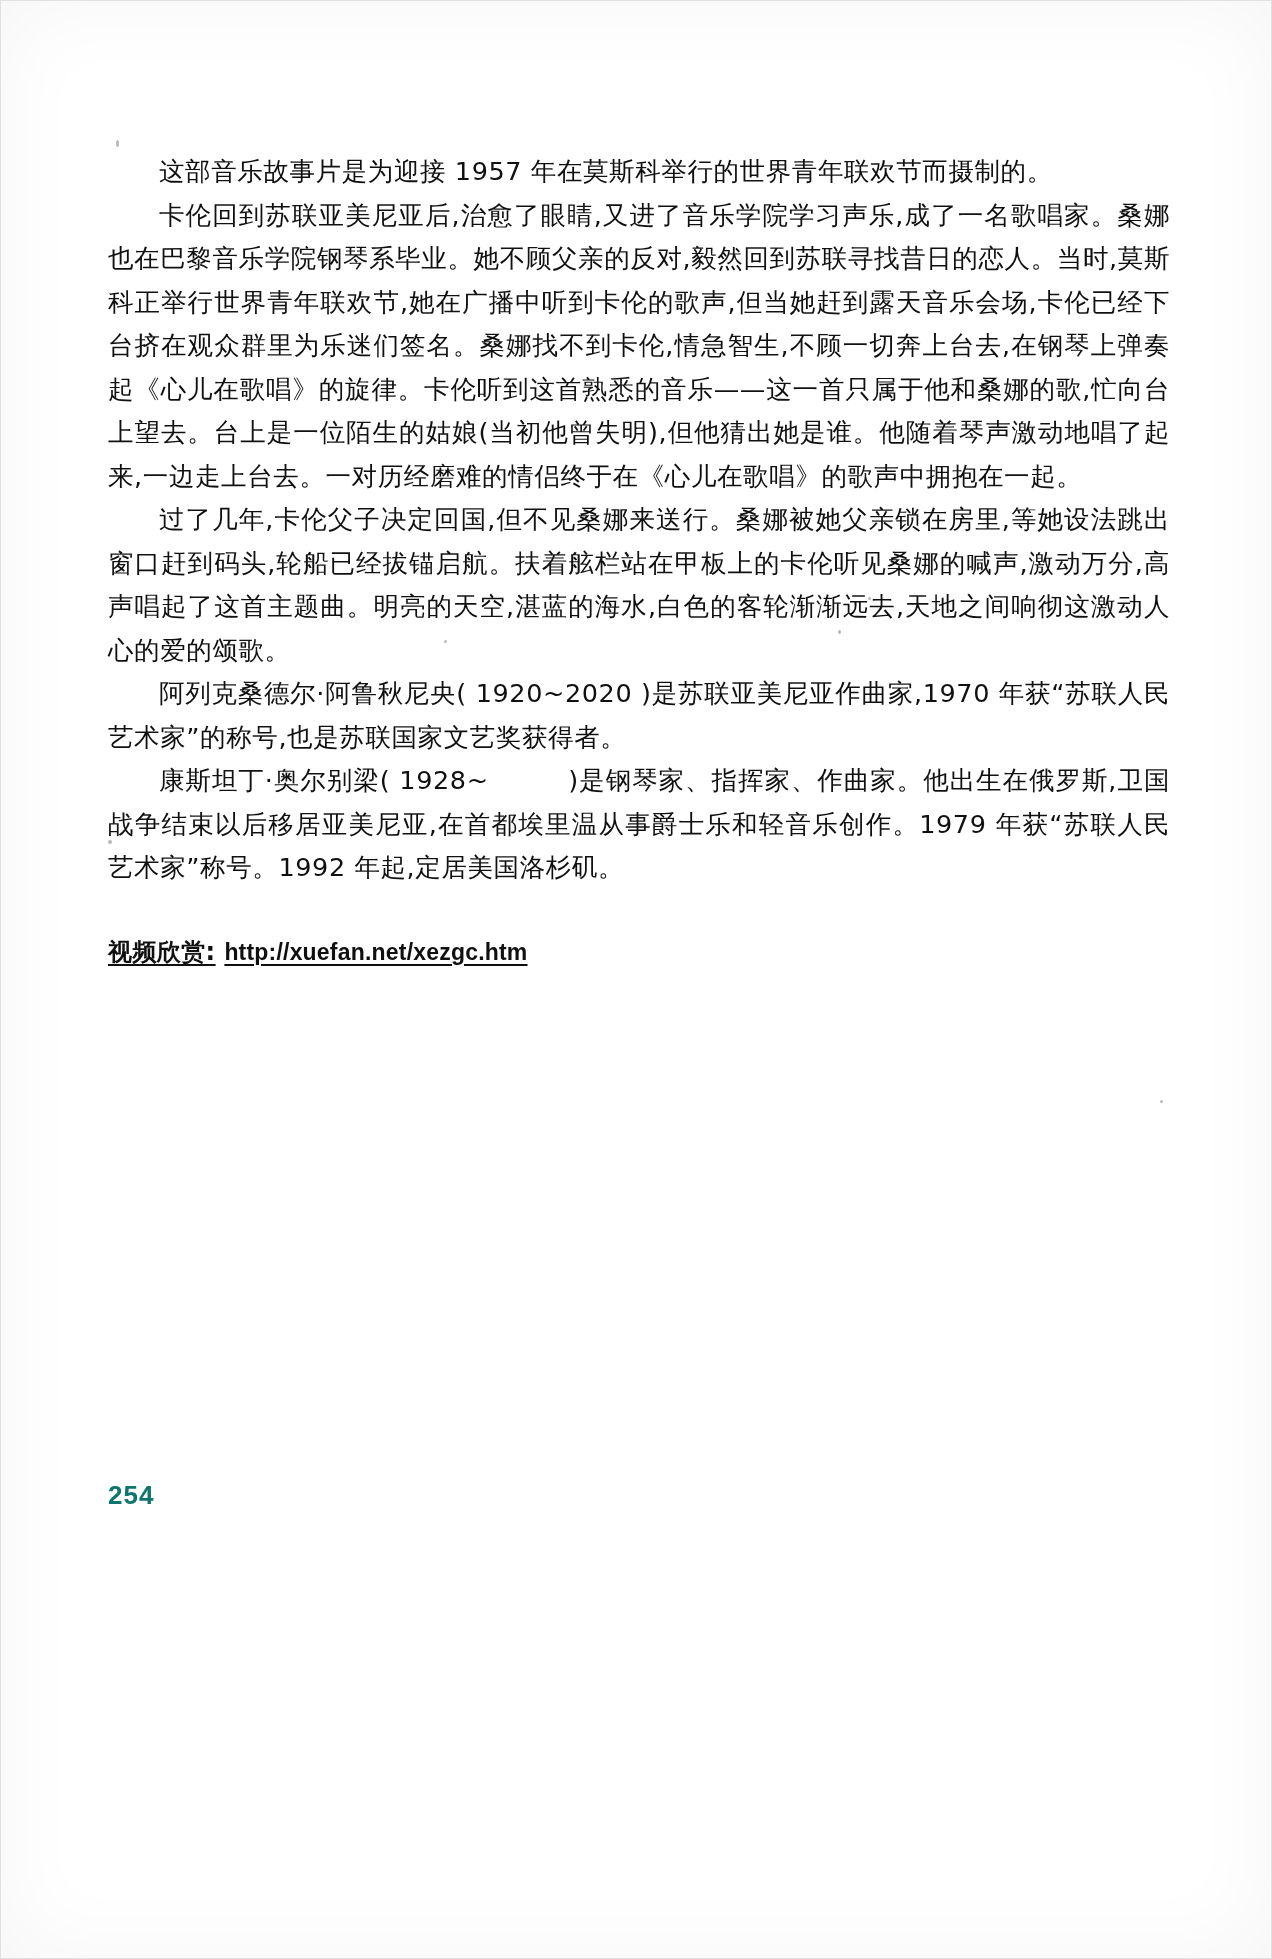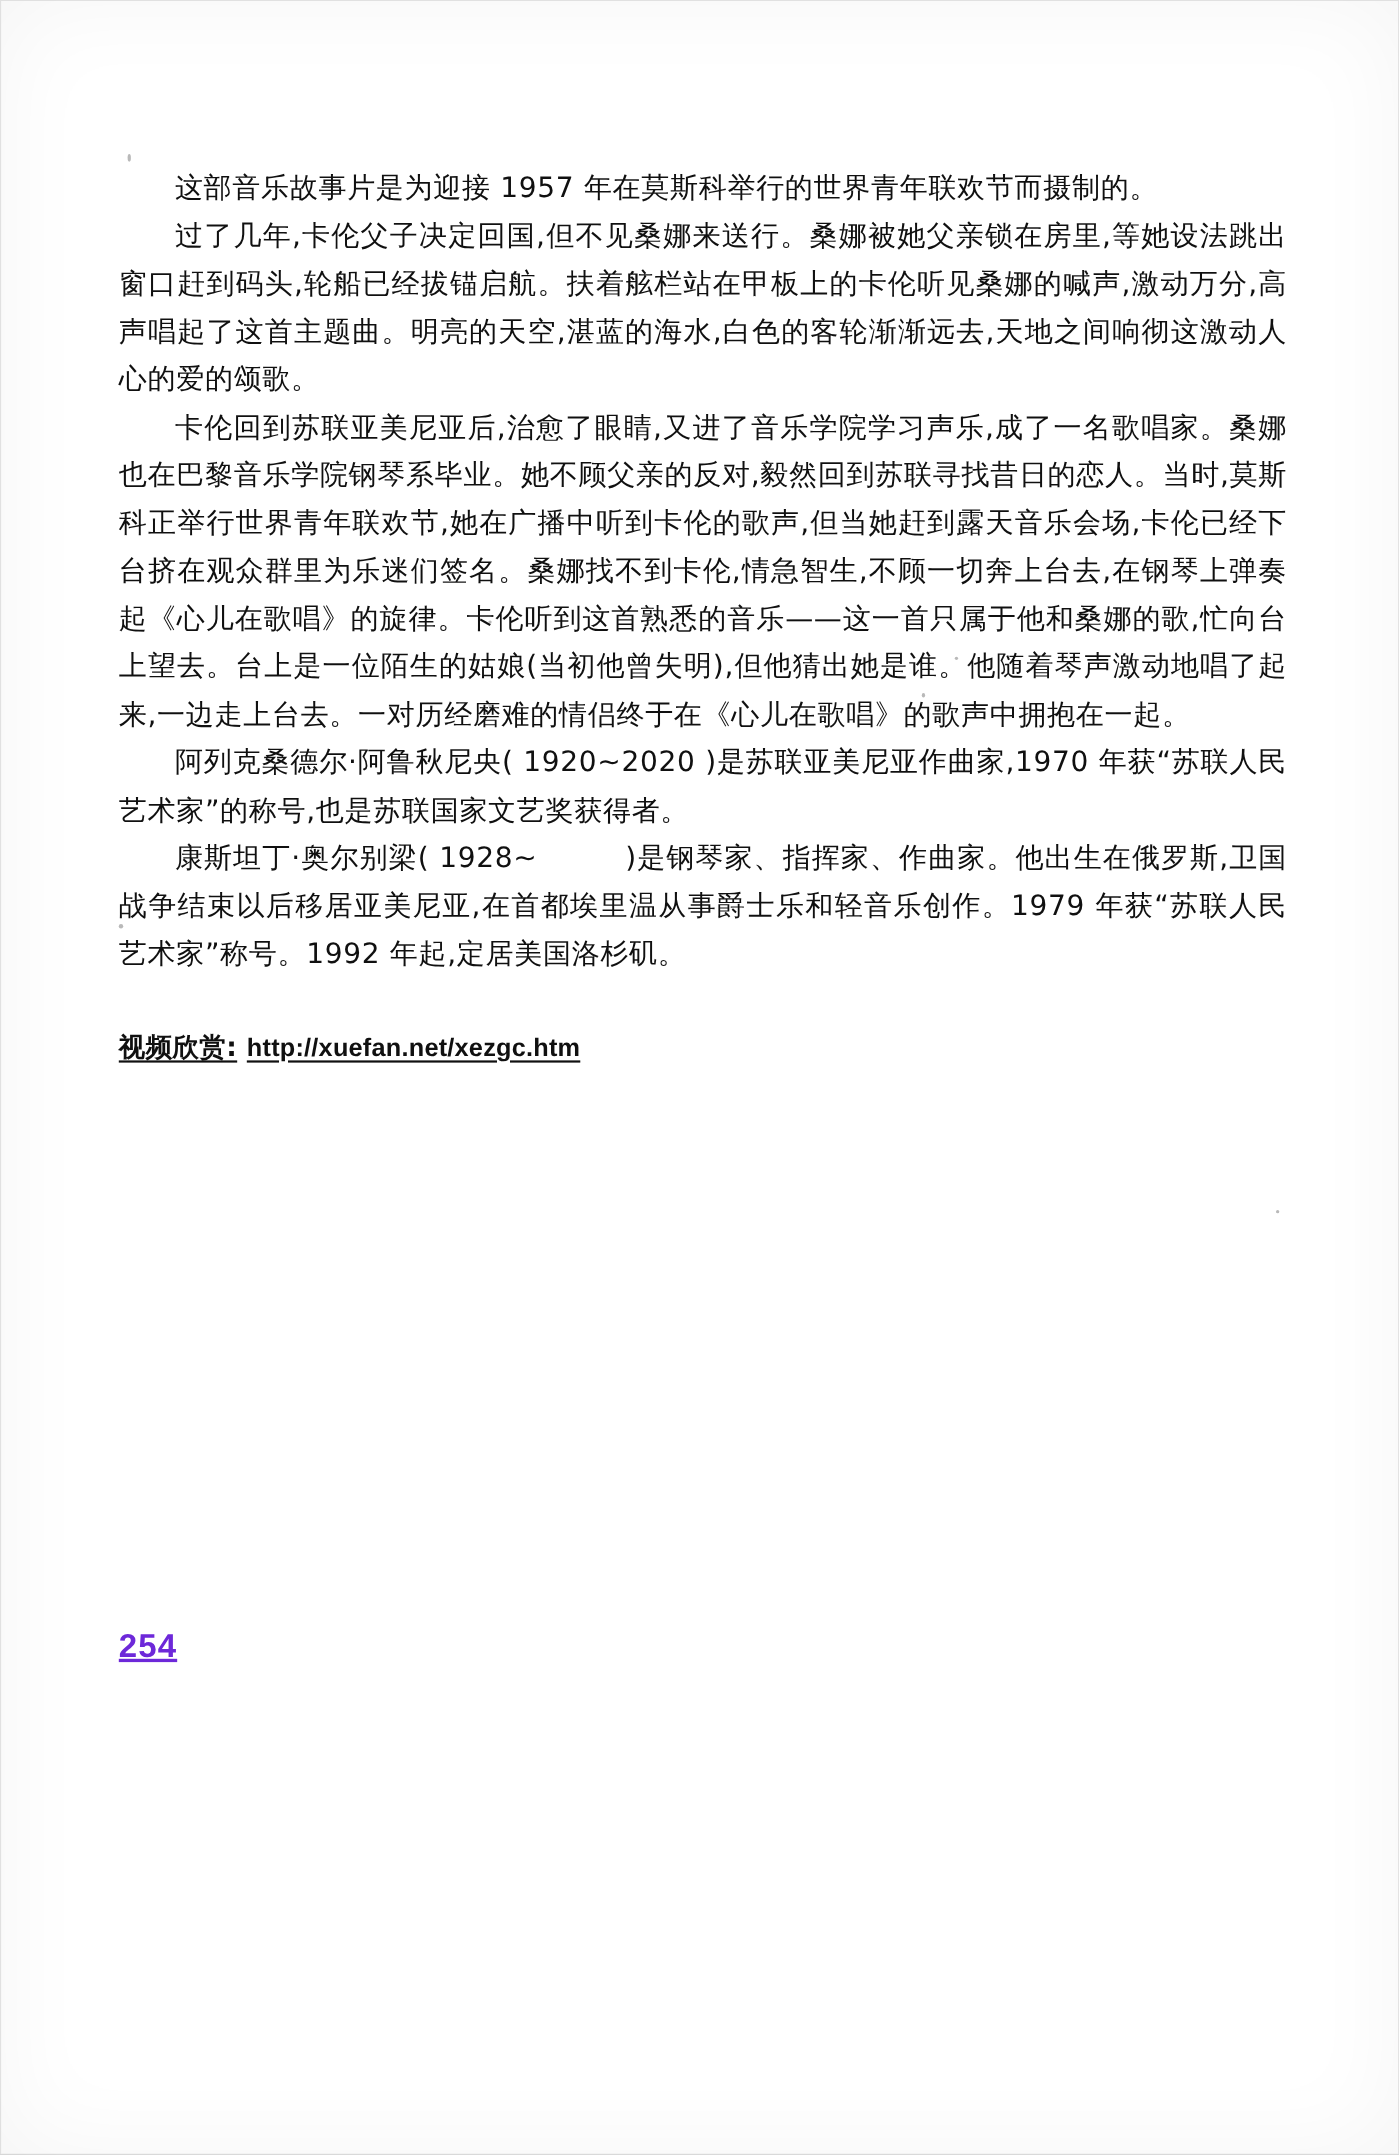--- a/index.html
+++ b/index.html
@@ -67,25 +67,24 @@
     color: #101010;
     text-decoration: underline;
     text-underline-offset: 4px;
     letter-spacing: 0.2px;
   }
   #page-number {
     position: absolute;
     left: 108px;
     top: 1480px;
     font-family: "Liberation Sans", sans-serif;
-    font-size: 30px;
+    font-size: 26px;
     font-weight: 700;
-    color: #6d28d9;
+    color: #0f766e;
     letter-spacing: 1px;
-    text-decoration: underline;
   }
   
   .speck {
     position: absolute;
     background: #b9b9b9;
     border-radius: 50%;
     pointer-events: none;
   }
 </style>
 </head>
@@ -100,23 +99,23 @@
   <div class="speck" style="left:868px; top:597px; width:3px; height:3px;"></div>
   <div class="speck" style="left:444px; top:564px; width:3px; height:3px;"></div>
   <div class="speck" style="left:108px; top:840px; width:4px; height:4px;"></div>
   <div class="speck" style="left:1160px; top:1100px; width:3px; height:3px;"></div>
 
   <div id="content">
 
     <p class="para">这部音乐故事片是为迎接 1957 年在莫斯科举行的世界青年联欢节而摄制的。</p>
 
 
+    <p class="para">卡伦回到苏联亚美尼亚后,治愈了眼睛,又进了音乐学院学习声乐,成了一名歌唱家。桑娜也在巴黎音乐学院钢琴系毕业。她不顾父亲的反对,毅然回到苏联寻找昔日的恋人。当时,莫斯科正举行世界青年联欢节,她在广播中听到卡伦的歌声,但当她赶到露天音乐会场,卡伦已经下台挤在观众群里为乐迷们签名。桑娜找不到卡伦,情急智生,不顾一切奔上台去,在钢琴上弹奏起《心儿在歌唱》的旋律。卡伦听到这首熟悉的音乐——这一首只属于他和桑娜的歌,忙向台上望去。台上是一位陌生的姑娘(当初他曾失明),但他猜出她是谁。他随着琴声激动地唱了起来,一边走上台去。一对历经磨难的情侣终于在《心儿在歌唱》的歌声中拥抱在一起。</p>
+
     <p class="para">过了几年,卡伦父子决定回国,但不见桑娜来送行。桑娜被她父亲锁在房里,等她设法跳出窗口赶到码头,轮船已经拔锚启航。扶着舷栏站在甲板上的卡伦听见桑娜的喊声,激动万分,高声唱起了这首主题曲。明亮的天空,湛蓝的海水,白色的客轮渐渐远去,天地之间响彻这激动人心的爱的颂歌。</p>
-
-    <p class="para">卡伦回到苏联亚美尼亚后,治愈了眼睛,又进了音乐学院学习声乐,成了一名歌唱家。桑娜也在巴黎音乐学院钢琴系毕业。她不顾父亲的反对,毅然回到苏联寻找昔日的恋人。当时,莫斯科正举行世界青年联欢节,她在广播中听到卡伦的歌声,但当她赶到露天音乐会场,卡伦已经下台挤在观众群里为乐迷们签名。桑娜找不到卡伦,情急智生,不顾一切奔上台去,在钢琴上弹奏起《心儿在歌唱》的旋律。卡伦听到这首熟悉的音乐——这一首只属于他和桑娜的歌,忙向台上望去。台上是一位陌生的姑娘(当初他曾失明),但他猜出她是谁。他随着琴声激动地唱了起来,一边走上台去。一对历经磨难的情侣终于在《心儿在歌唱》的歌声中拥抱在一起。</p>
 
     <p class="para">阿列克桑德尔·阿鲁秋尼央( 1920~2020 )是苏联亚美尼亚作曲家,1970 年获“苏联人民艺术家”的称号,也是苏联国家文艺奖获得者。</p>
 
     <p class="para last-in-block">康斯坦丁·奥尔别梁( 1928~　　　)是钢琴家、指挥家、作曲家。他出生在俄罗斯,卫国战争结束以后移居亚美尼亚,在首都埃里温从事爵士乐和轻音乐创作。1979 年获“苏联人民艺术家”称号。1992 年起,定居美国洛杉矶。</p>
 
     <div class="video-line">
       <span class="video-label">视频欣赏:</span>
       <span> </span>
       <span class="video-url">http://xuefan.net/xezgc.htm</span>
     </div>

